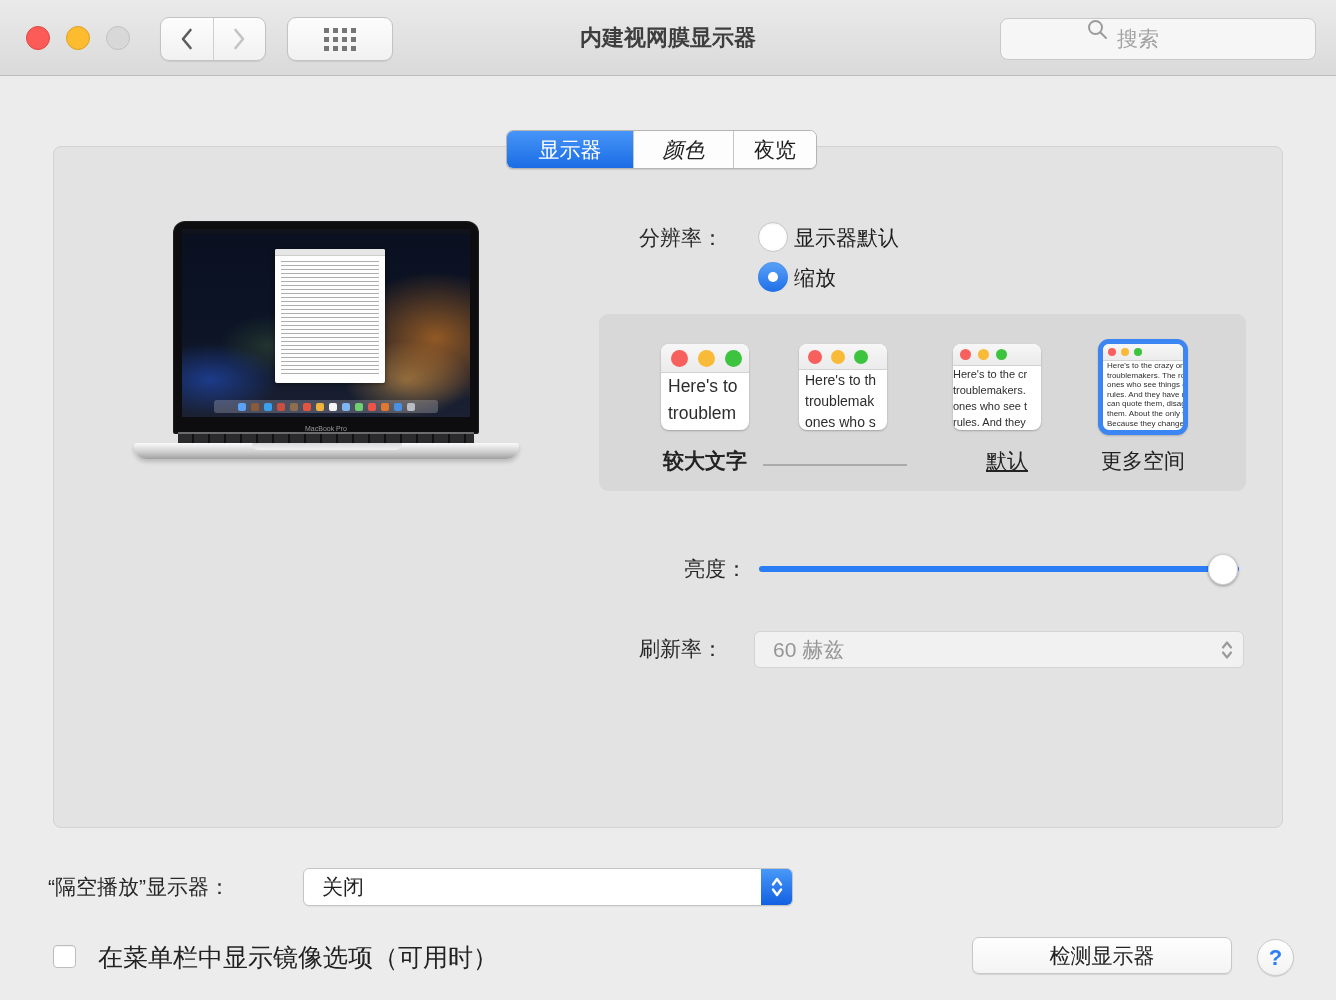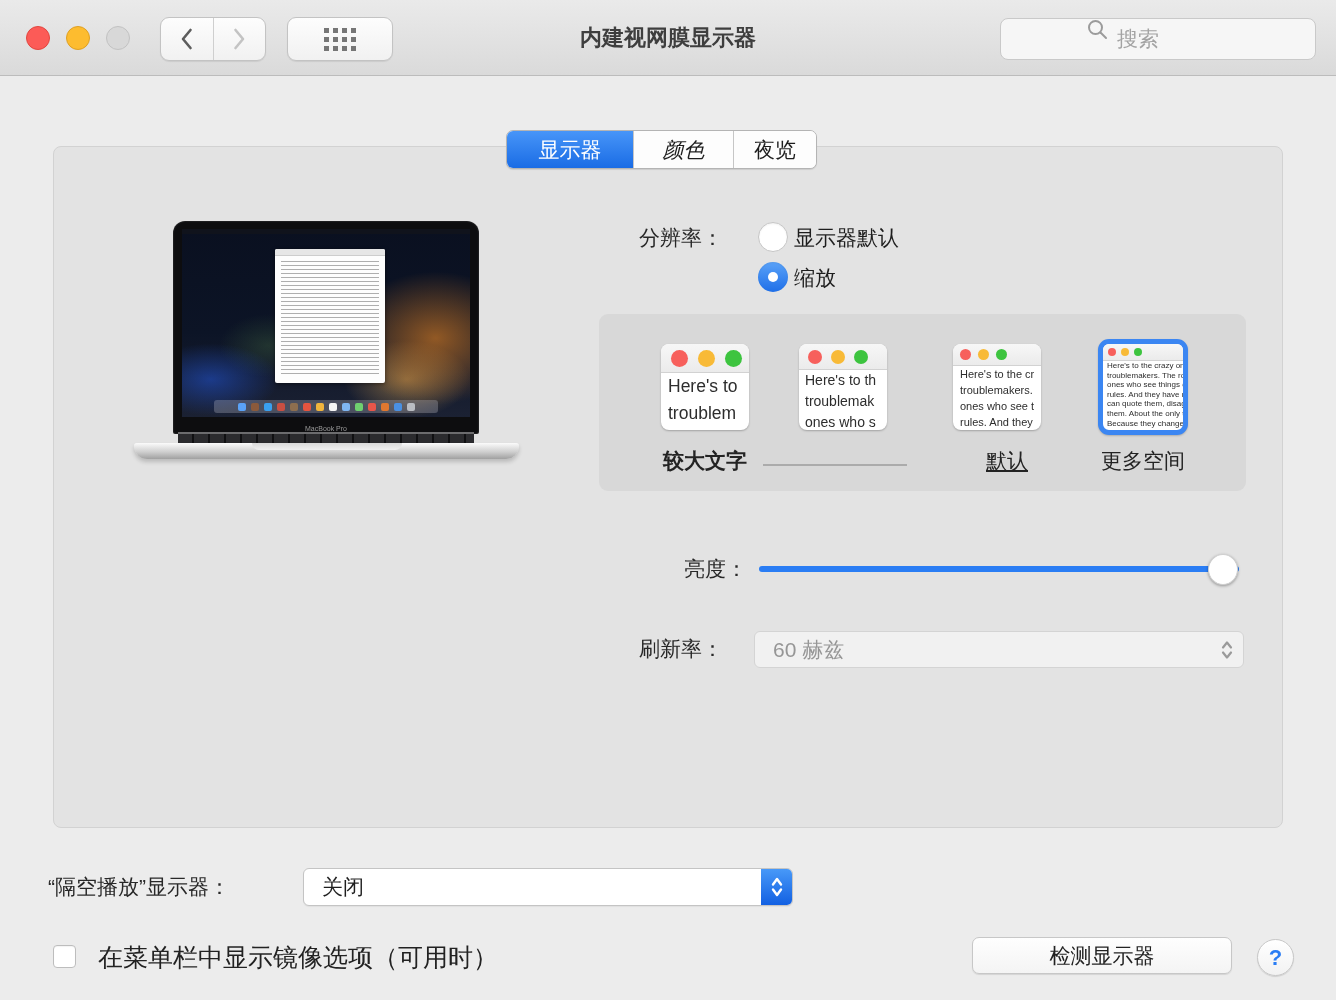--- a/index.html
+++ b/index.html
@@ -171,21 +171,21 @@
   }
   .t1 { left:62px; }  .t2 { left:200px; } .t3 { left:354px; } .t4 { left:499px; }
   .t1 .tbar { height:29px; gap:10px; padding-left:10px; }
   .t1 .tbar i { width:17px; height:17px; }
   .t1 .body { font-size:17.5px; line-height:27px; padding-left:7px; }
   .t2 .tbar { height:26px; gap:9px; padding-left:9px; }
   .t2 .tbar i { width:14px; height:14px; }
   .t2 .body { font-size:14px; line-height:21px; padding-left:6px; }
   .t3 .tbar { height:22px; gap:7px; padding-left:7px; }
   .t3 .tbar i { width:11px; height:11px; }
-  .t3 .body { font-size:11px; line-height:16px; padding-left:7px; }
+  .t3 .body { font-size:11px; line-height:16px; padding-left:0; }
   .t4i .tbar { height:17px; gap:5px; padding-left:5px; }
   .t4i .tbar i { width:8px; height:8px; }
   .t4i .body { font-size:8px; line-height:9.6px; padding-left:4px; }
   .dot-r { background:#f7605c; } .dot-y { background:#f8ba37; } .dot-g { background:#3dc43f; }
   .scale-label {
     position:absolute; top:133px; width:160px; text-align:center;
     font-size:21px; color:#232323;
   }
   .scale-divider { position:absolute; left:164px; top:150px; width:144px; height:2px; background:#ababab; }
 

